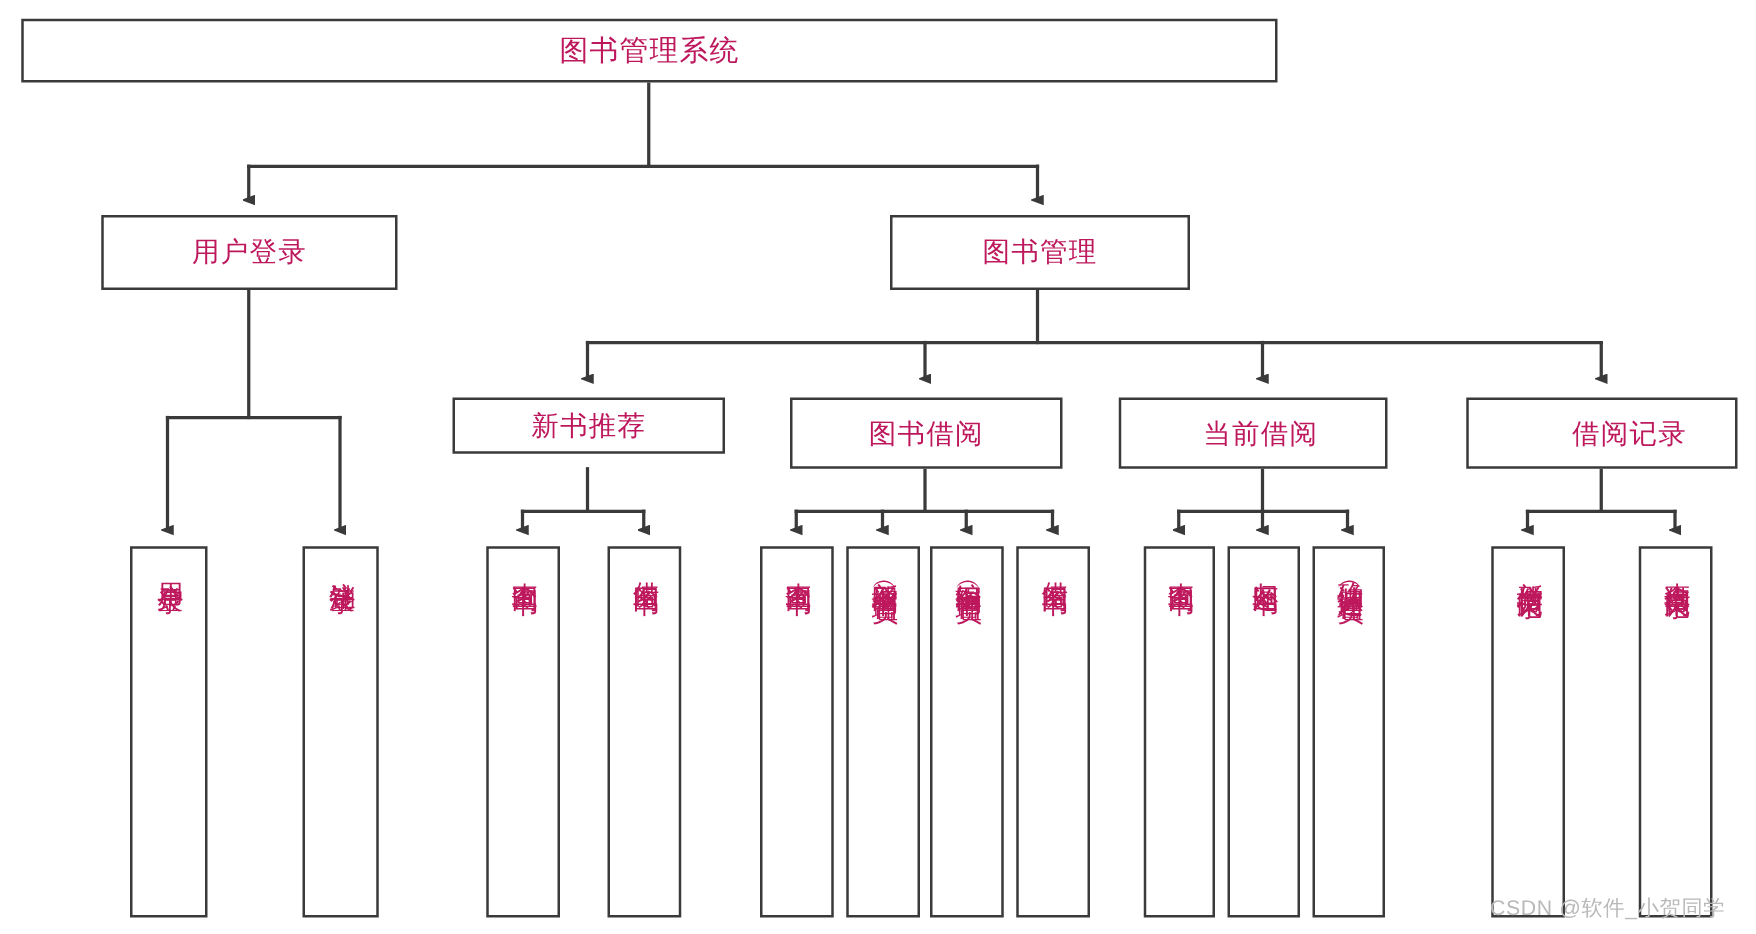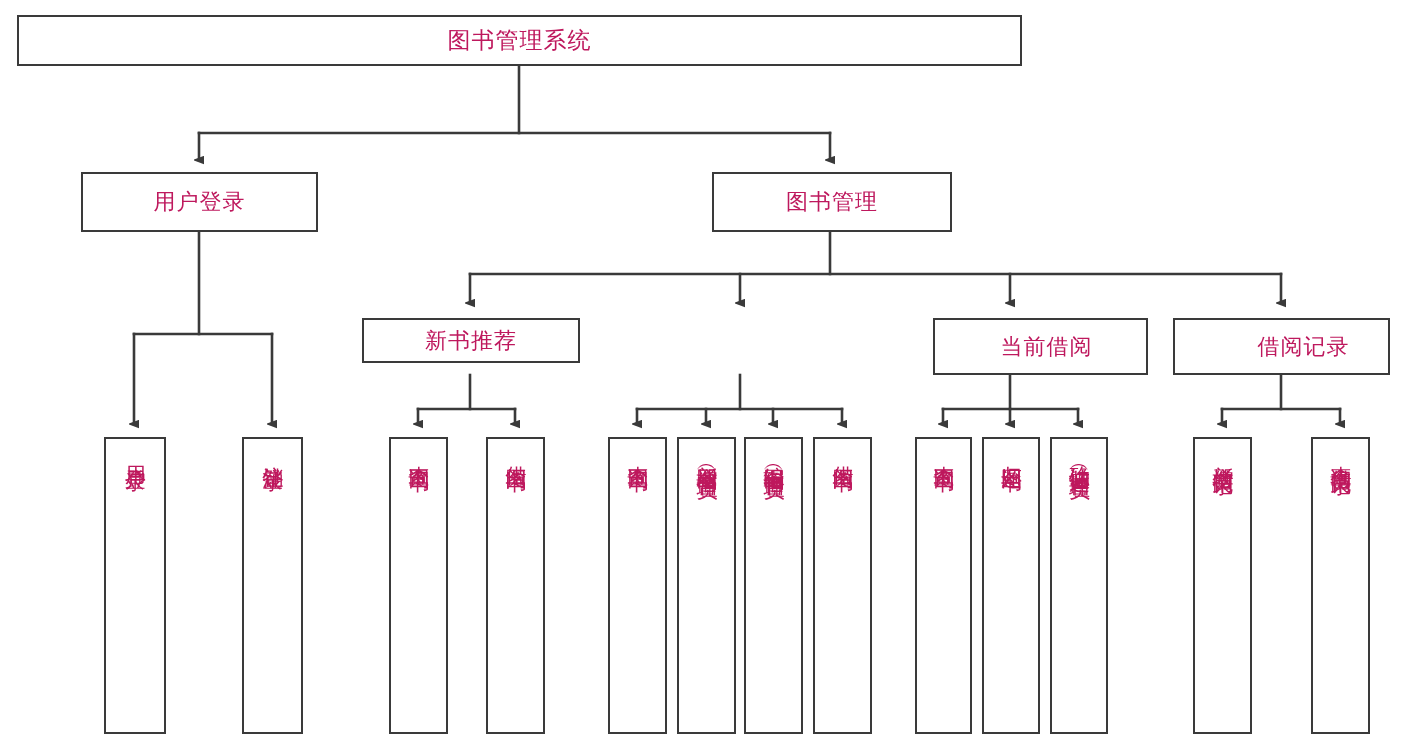--- a/index.html
+++ b/index.html
@@ -133,22 +133,25 @@
   </div>
 
   <div class="node-box horizontal" style="left:712px; top:172px; width:240px; height:60px;">
     <span>图书管理</span>
   </div>
 
   <div class="node-box horizontal" style="left:362px; top:318px; width:218px; height:45px;">
     <span>新书推荐</span>
   </div>
 
-
-  <div class="node-box horizontal" style="left:933px; top:318px; width:215px; height:57px;padding-left:12px;">
+  <div class="node-box horizontal" style="left:632px; top:318px; width:218px; height:57px;">
+    <span>图书借阅</span>
+  </div>
+
+  <div class="node-box horizontal" style="left:895px; top:318px; width:215px; height:57px;padding-left:12px;">
     <span>当前借阅</span>
   </div>
 
   <div class="node-box horizontal" style="left:1173px; top:318px; width:217px; height:57px;padding-left:44px;">
     <span>借阅记录</span>
   </div>
 
   <div class="node-box vertical" style="left:104px; top:437px; width:62px; height:297px;">
     <span class="vlabel">用户登录</span>
   </div>
@@ -194,14 +197,15 @@
   </div>
 
   <div class="node-box vertical" style="left:1193px; top:437px; width:59px; height:297px;">
     <span class="vlabel">新增借阅记录</span>
   </div>
 
   <div class="node-box vertical" style="left:1311px; top:437px; width:59px; height:297px;">
     <span class="vlabel">查询借阅记录</span>
   </div>
 
+  <div class="watermark" style="left:1192px; top:715px;">CSDN @软件_小贺同学</div>
 
 </div>
 
 </body></html>

